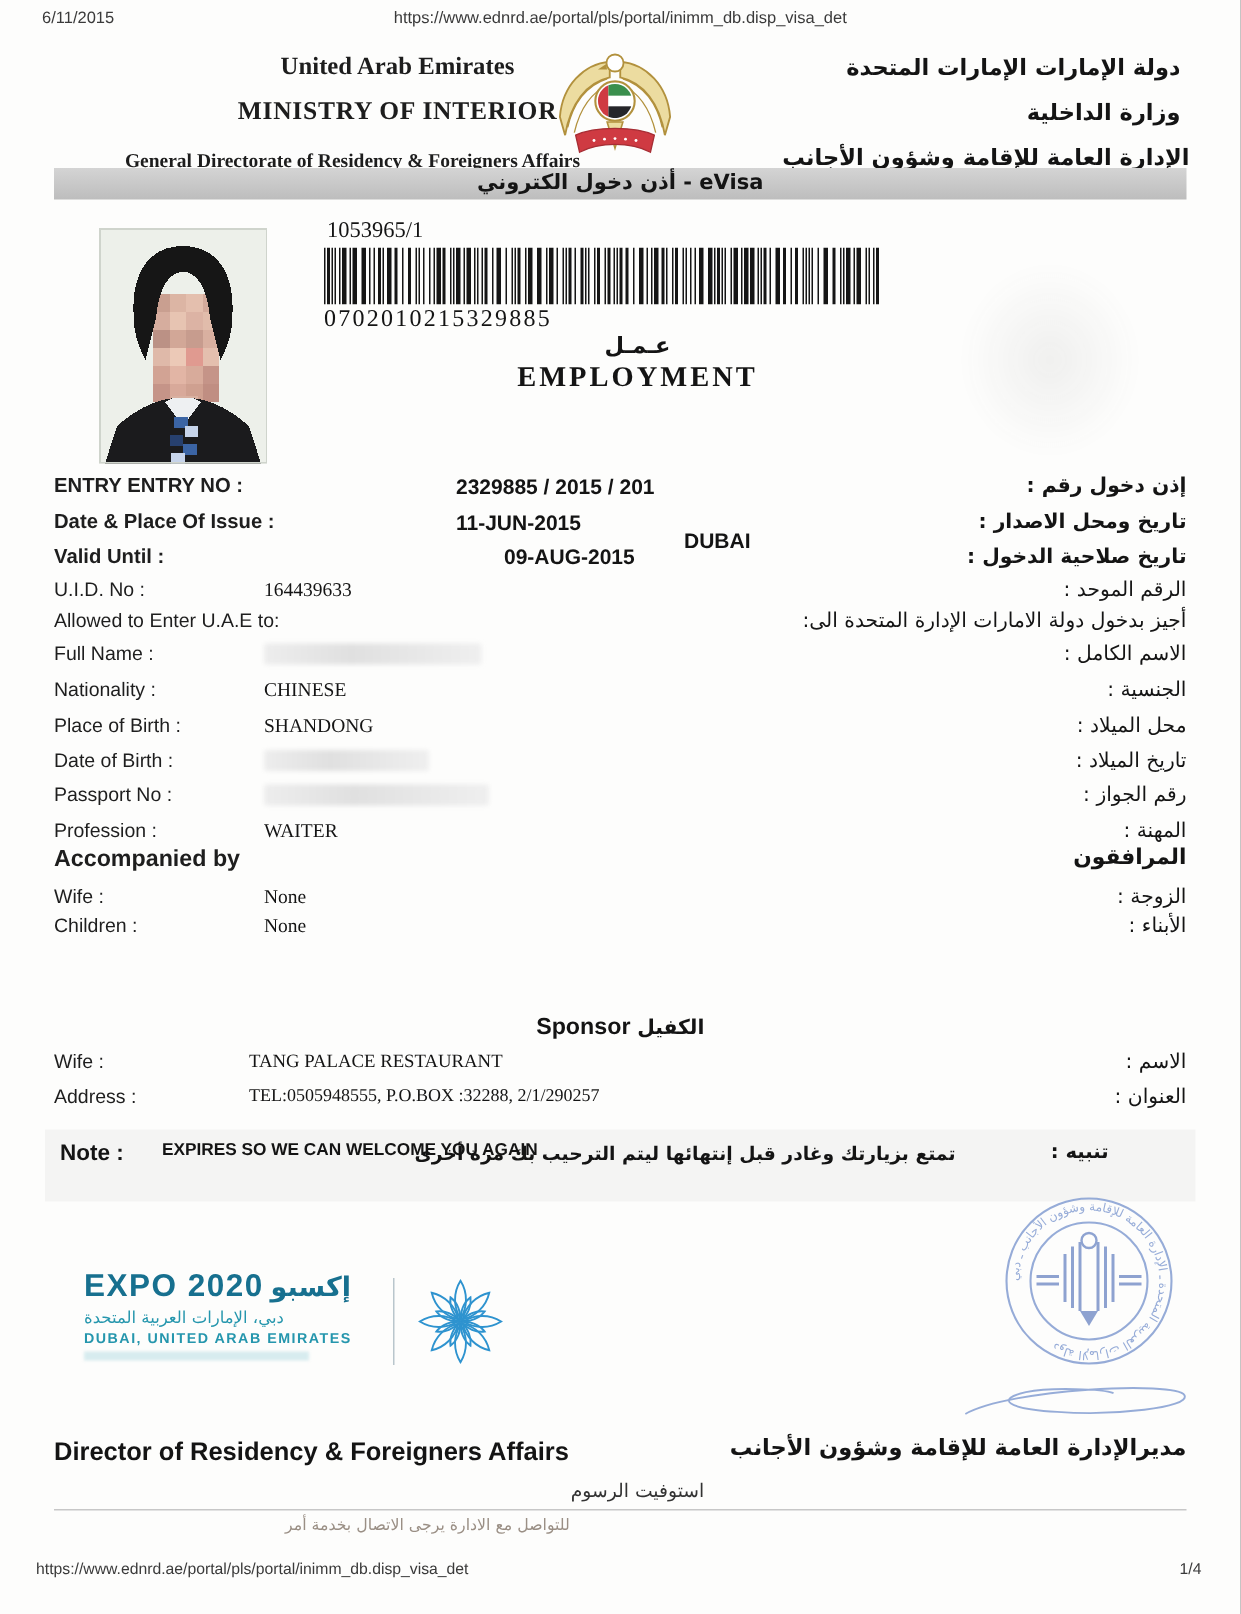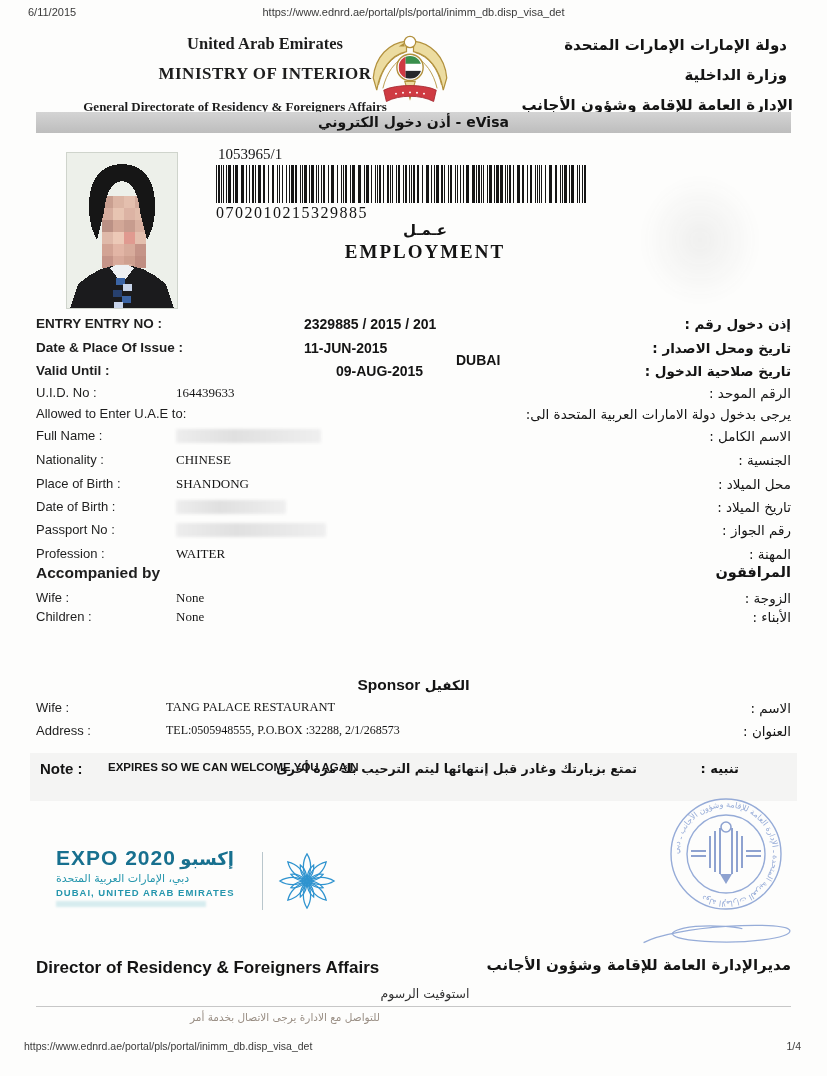--- a/index.html
+++ b/index.html
@@ -279,21 +279,21 @@
     <span class="val" style="left:300px;">09-AUG-2015</span>
     <span class="arl ar">تاريخ صلاحية الدخول :</span>
   </div>
   <div class="row" style="top:385px;">
     <span class="lab">U.I.D. No :</span>
     <span class="val">164439633</span>
     <span class="arl ar">الرقم الموحد :</span>
   </div>
   <div class="row" style="top:406px;">
     <span class="lab">Allowed to Enter U.A.E to:</span>
-    <span class="arl ar">يرجى بدخول دولة الامارات العربية المتحدة الى:</span>
+    <span class="arl ar">أجيز بدخول دولة الامارات الإدارة المتحدة الى:</span>
   </div>
   <div class="row" style="top:428px;">
     <span class="lab">Full Name :</span>
     <span class="redact" style="left:140px;width:145px;"></span>
     <span class="arl ar">الاسم الكامل :</span>
   </div>
   <div class="row" style="top:452px;">
     <span class="lab">Nationality :</span>
     <span class="val">CHINESE</span>
     <span class="arl ar">الجنسية :</span>
@@ -338,21 +338,21 @@
     <span class="sect-head">Sponsor</span>
     <span class="ar" style="font-weight:bold;font-size:13.5px;">الكفيل</span>
   </div>
   <div class="row" style="top:700px;">
     <span class="lab">Wife :</span>
     <span class="val" style="left:130px;font-size:12.5px;">TANG PALACE RESTAURANT</span>
     <span class="arl ar">الاسم :</span>
   </div>
   <div class="row" style="top:723px;">
     <span class="lab">Address :</span>
-    <span class="val" style="left:130px;font-size:12px;">TEL:0505948555, P.O.BOX :32288, 2/1/268573</span>
+    <span class="val" style="left:130px;font-size:12px;">TEL:0505948555, P.O.BOX :32288, 2/1/290257</span>
     <span class="arl ar">العنوان :</span>
   </div>
 
   <div class="abs noteband"></div>
   <div class="abs" style="left:40px;top:760px;font-weight:bold;font-size:15px;">Note :</div>
   <div class="abs note-en" style="left:108px;top:760px;width:290px;">
     <div>EXPIRES SO WE CAN WELCOME YOU AGAIN</div>
   </div>
   <div class="abs ar" style="right:190px;top:761px;font-size:12.5px;font-weight:bold;">تمتع بزيارتك وغادر قبل إنتهائها ليتم الترحيب بك مرة أخرى</div>
   <div class="abs ar" style="right:88px;top:761px;font-size:13px;font-weight:bold;">تنبيه :</div>

